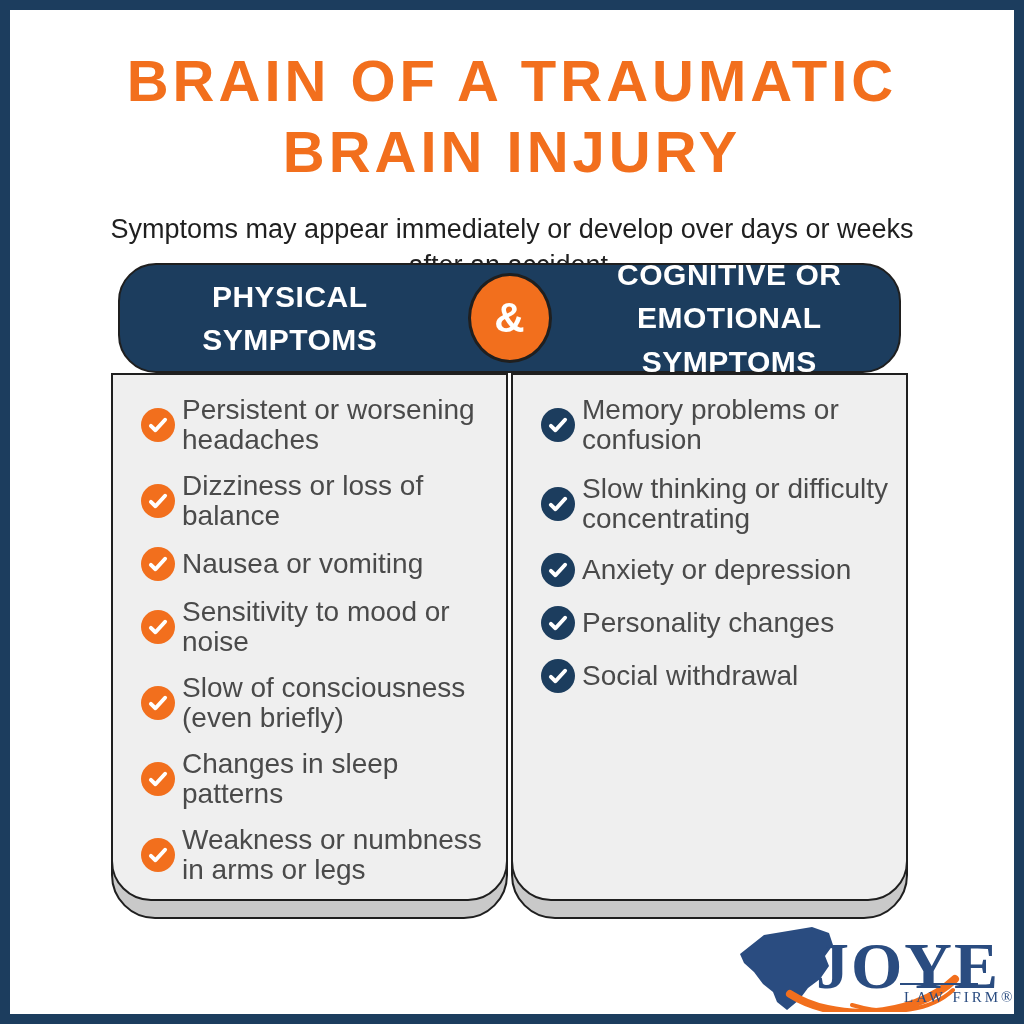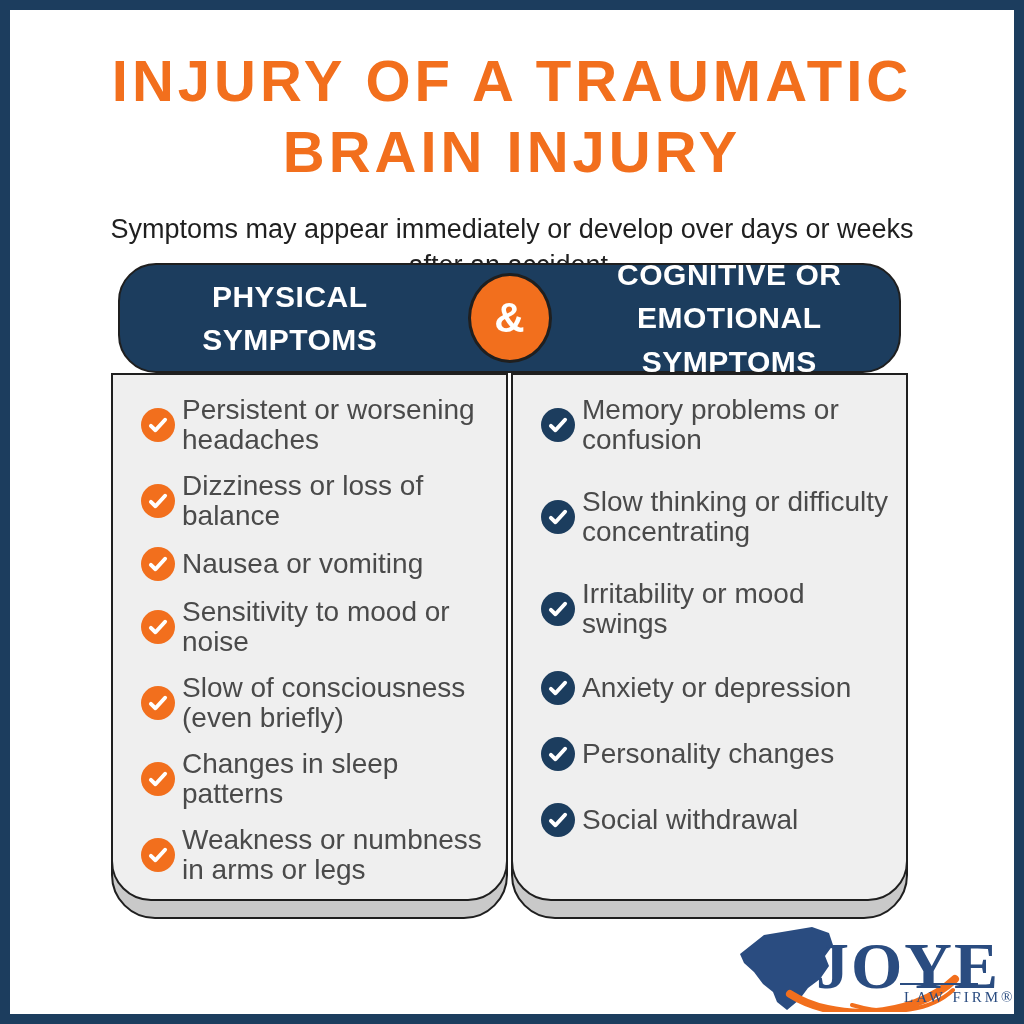--- a/index.html
+++ b/index.html
@@ -135,21 +135,21 @@
     border-radius: 0 0 40px 40px;
     padding: 20px 10px 0 28px;
     overflow: hidden;
   }
   .symptom-list {
     list-style: none;
     display: flex;
     flex-direction: column;
     gap: 16px;
   }
-  .card-right .symptom-list { gap: 32px; }
+  .card-right .symptom-list { gap: 19px; }
   .item {
     display: flex;
     align-items: center;
     column-gap: 7px;
     color: var(--text);
     font-size: 28px;
     line-height: 30px;
   }
   .check {
     flex: 0 0 34px;
@@ -170,21 +170,21 @@
     height: 90px;
   }
   .logo svg { width: 100%; height: 100%; }
 </style>
 </head>
 <body>
 
 <div class="canvas">
 
   <h1 class="title">
-    <span>INJURY OF A TRAUMATIC</span><br>
+    <span>BRAIN OF A TRAUMATIC</span><br>
     <span>BRAIN INJURY</span>
   </h1>
 
   <p class="subtitle">Symptoms may appear immediately or develop over days or weeks after an accident.</p>
 
   <div class="table">
 
     <div class="table-header">
       <div class="col-header">
         <span>PHYSICAL</span>
@@ -287,29 +287,20 @@
               <span class="item-text">Memory problems or confusion</span>
             </li>
             <li class="item">
               <span class="check">
                   <svg viewBox="0 0 24 24">
                     <circle cx="12" cy="12" r="12" fill="currentColor"></circle>
                     <path d="M7 12.6l3.2 3.1 6.8-7.4" stroke="#fff" stroke-width="2.8" fill="none" stroke-linecap="round" stroke-linejoin="round"></path>
                   </svg>
                 </span>
               <span class="item-text">Slow thinking or difficulty concentrating</span>
-            </li>
-            <li class="item">
-              <span class="check">
-                  <svg viewBox="0 0 24 24">
-                    <circle cx="12" cy="12" r="12" fill="currentColor"></circle>
-                    <path d="M7 12.6l3.2 3.1 6.8-7.4" stroke="#fff" stroke-width="2.8" fill="none" stroke-linecap="round" stroke-linejoin="round"></path>
-                  </svg>
-                </span>
-              <span class="item-text">Irritability or mood swings</span>
             </li>
             <li class="item">
               <span class="check">
                   <svg viewBox="0 0 24 24">
                     <circle cx="12" cy="12" r="12" fill="currentColor"></circle>
                     <path d="M7 12.6l3.2 3.1 6.8-7.4" stroke="#fff" stroke-width="2.8" fill="none" stroke-linecap="round" stroke-linejoin="round"></path>
                   </svg>
                 </span>
               <span class="item-text">Anxiety or depression</span>
             </li>

